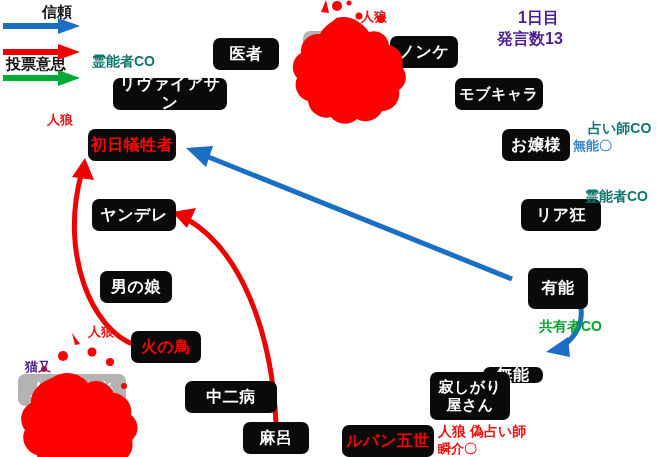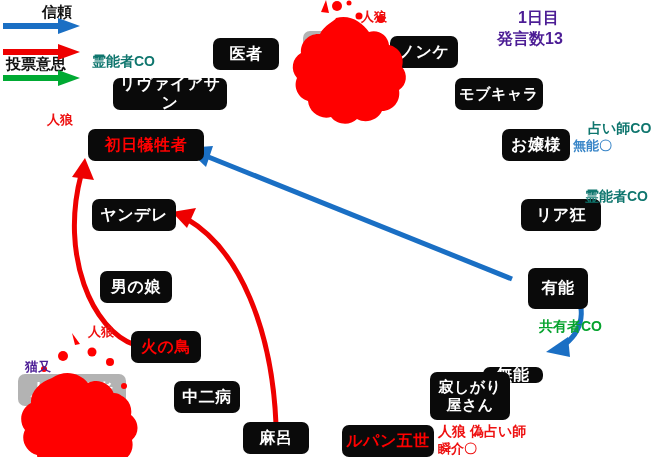--- a/index.html
+++ b/index.html
@@ -103,29 +103,29 @@
     </g>
   </svg>
 
   <div id="nodes">
       <div class="node" style="left: 213px; top: 38px; width: 66px; height: 32px; font-size: 16px;">医者</div>
       <div class="node dead" style="left: 303px; top: 31px; width: 66px; height: 32px; font-size: 16px;">瞬介</div>
       <div class="node" style="left: 390px; top: 36px; width: 68px; height: 32px; font-size: 16px;">ノンケ</div>
       <div class="node" style="left: 113px; top: 78px; width: 114px; height: 32px; font-size: 16px;">リヴァイアサン</div>
       <div class="node" style="left: 455px; top: 78px; width: 88px; height: 32px; font-size: 15px;">モブキャラ</div>
       <div class="node" style="left: 502px; top: 129px; width: 68px; height: 32px; font-size: 16px;">お嬢様</div>
-      <div class="node redtext" style="left: 88px; top: 129px; width: 116px; height: 32px; font-size: 16px;">初日犠牲者</div>
+      <div class="node redtext" style="left: 88px; top: 129px; width: 88px; height: 32px; font-size: 16px;">初日犠牲者</div>
       <div class="node" style="left: 521px; top: 199px; width: 80px; height: 32px; font-size: 16px;">リア狂</div>
       <div class="node" style="left: 92px; top: 199px; width: 84px; height: 32px; font-size: 16px;">ヤンデレ</div>
       <div class="node" style="left: 100px; top: 271px; width: 72px; height: 32px; font-size: 16px;">男の娘</div>
       <div class="node" style="left: 528px; top: 268px; width: 60px; height: 41px; font-size: 16px;">有能</div>
       <div class="node redtext" style="left: 131px; top: 331px; width: 70px; height: 32px; font-size: 16px;">火の鳥</div>
       <div class="node" style="left: 483px; top: 331px; width: 60px; height: 16px; font-size: 16px; margin-top: 36px;">無能</div>
       <div class="node dead" style="left: 18px; top: 374px; width: 108px; height: 32px; font-size: 16px;">人狼上級者</div>
-      <div class="node" style="left: 174px; top: 381px; width: 66px; height: 32px; font-size: 16px; text-align: center;">中二病</div>
+      <div class="node" style="left: 185px; top: 381px; width: 92px; height: 32px; font-size: 16px; text-align: center;">中二病</div>
       <div class="node" style="left: 430px; top: 372px; width: 80px; height: 48px; font-size: 15px;">寂しがり
 屋さん</div>
       <div class="node" style="left: 243px; top: 422px; width: 66px; height: 32px; font-size: 16px;">麻呂</div>
       <div class="node redtext" style="left: 342px; top: 425px; width: 92px; height: 32px; font-size: 16px;">ルパン五世</div>
     </div>
 
   <div id="anns">
       <div class="lbl blue" style="left: 92px; top: 53px; font-size: 14px;">霊能者CO</div>
       <div class="lbl red" style="left: 361px; top: 8px; font-size: 13px;">人狼</div>
       <div class="lbl red" style="left: 47px; top: 111px; font-size: 13px;">人狼</div>

